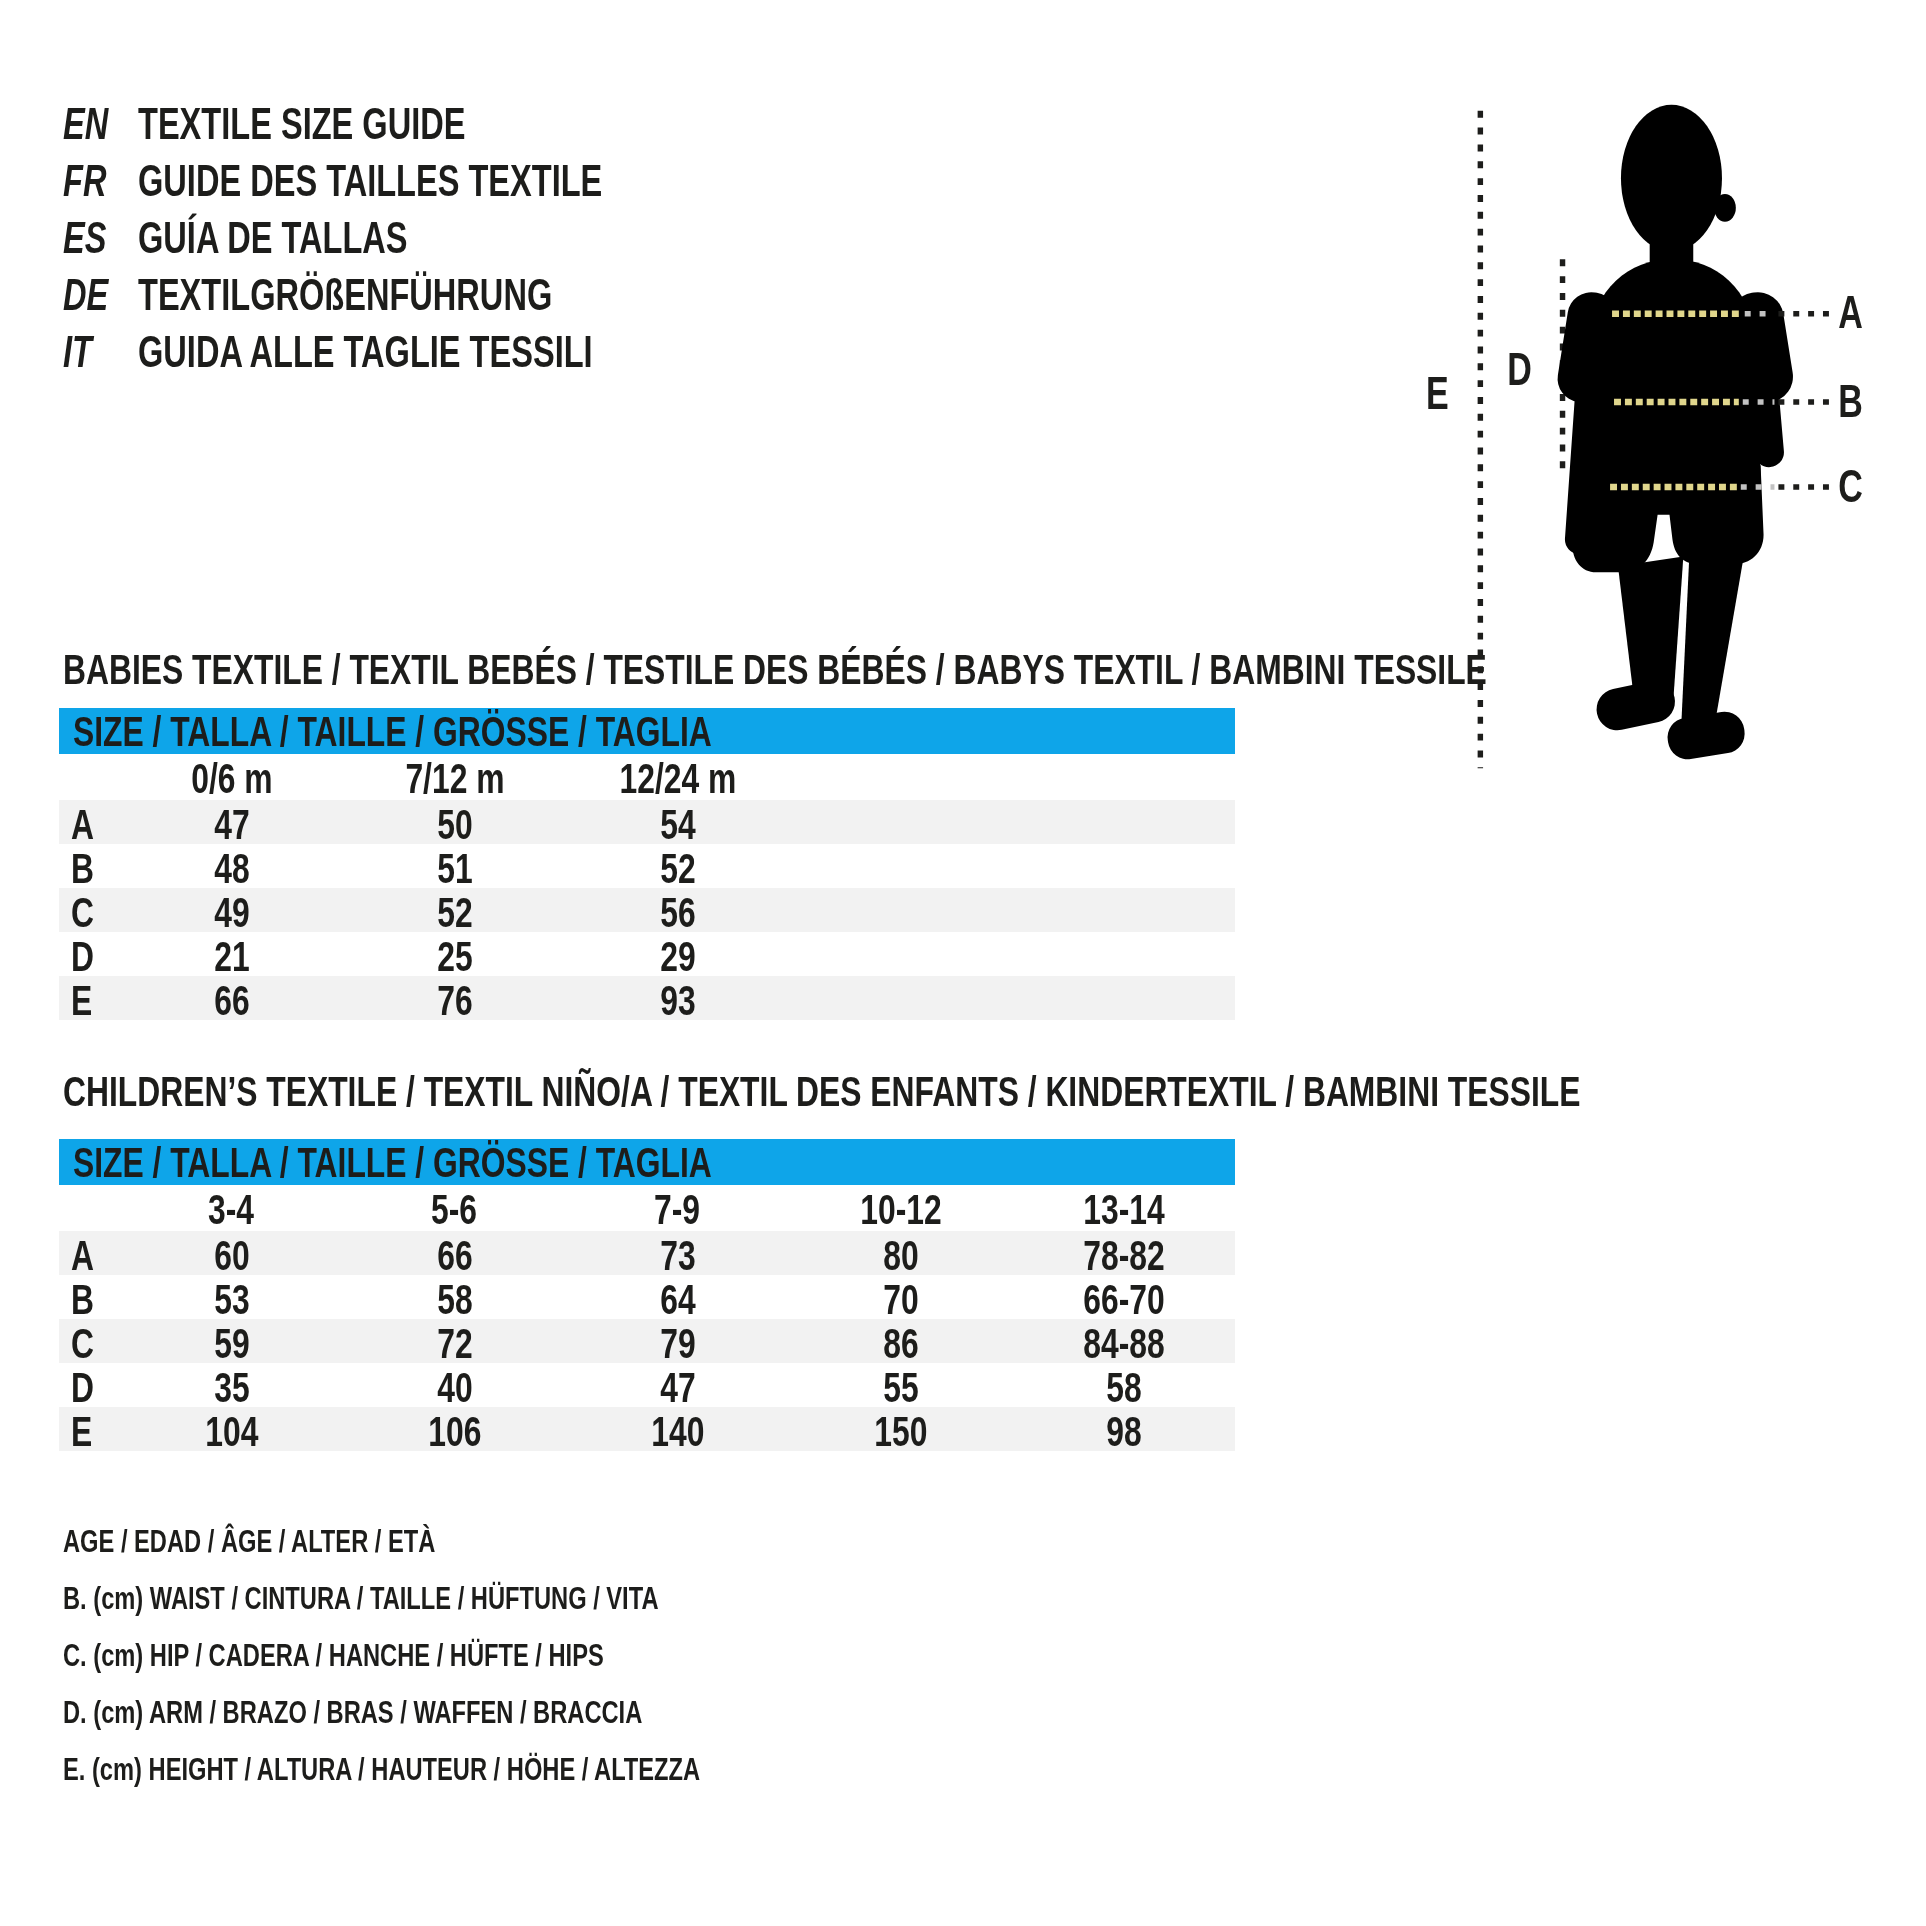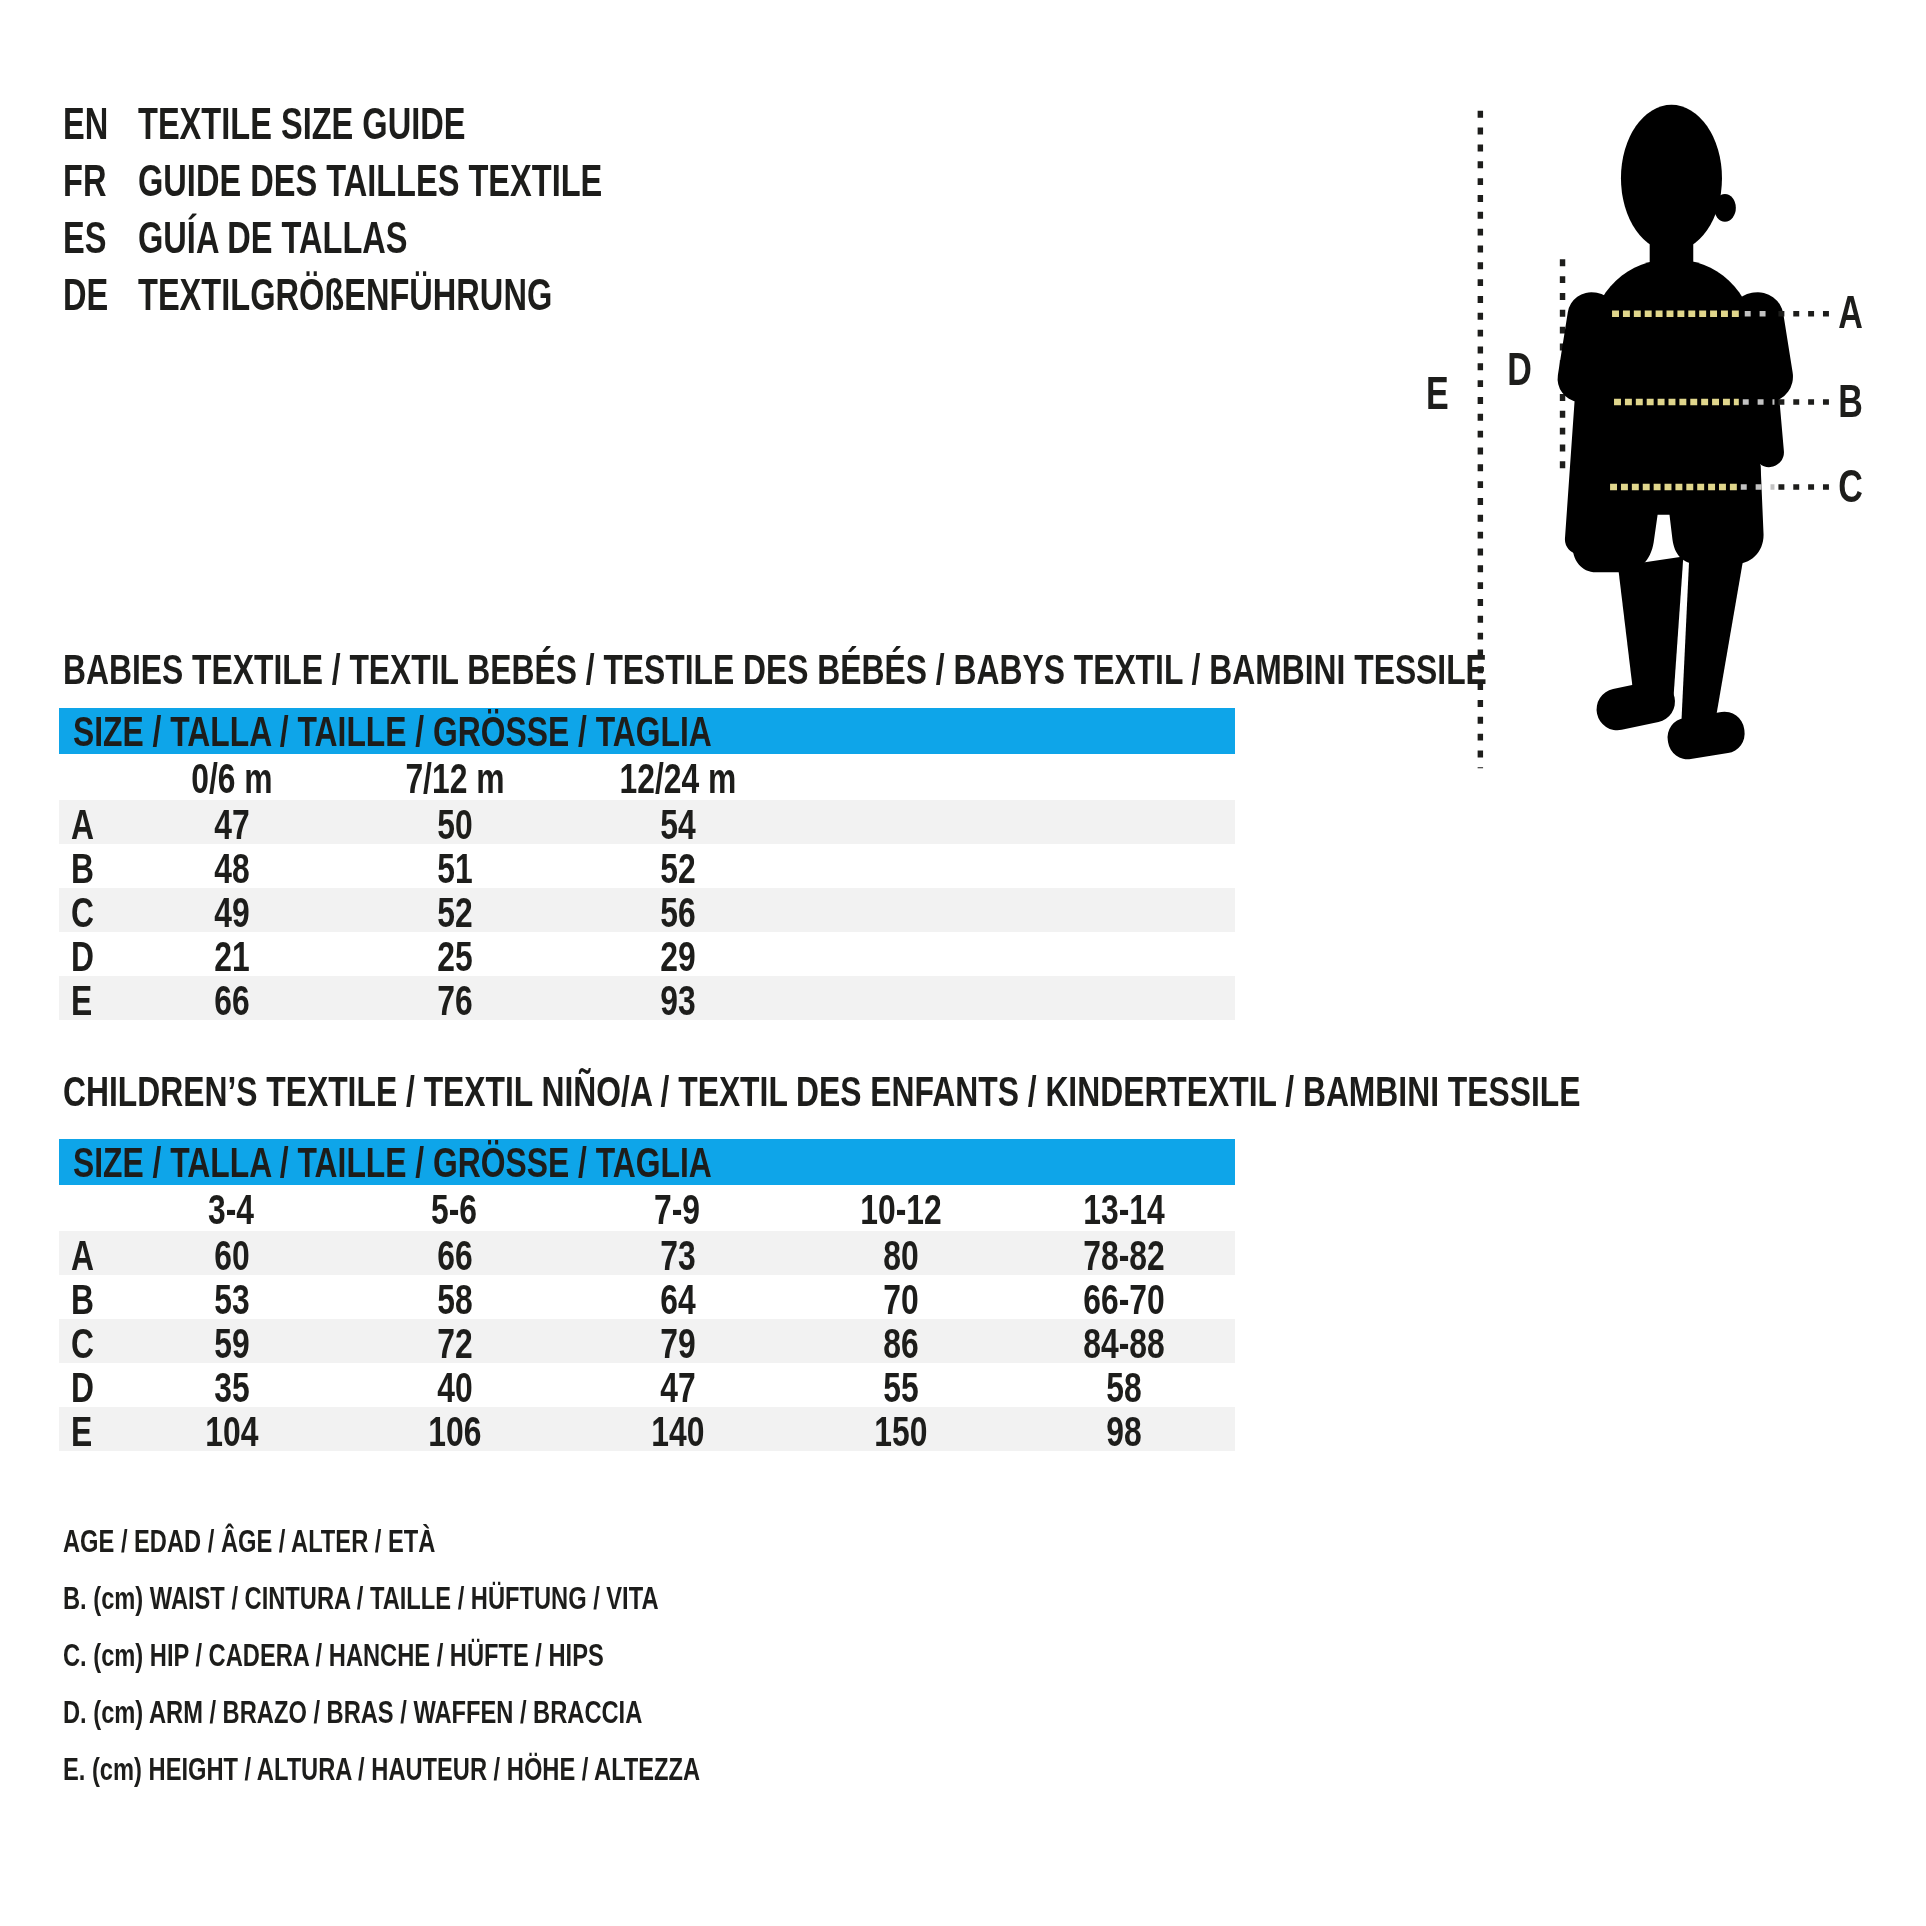--- a/index.html
+++ b/index.html
@@ -8,21 +8,21 @@
     font-family:"Liberation Sans",sans-serif;font-weight:bold;color:#1d1d1b;
     overflow:hidden;
   }
   
   .cx{display:inline-block;transform:scaleX(.74);transform-origin:0 50%;white-space:nowrap;}
   .cxc{display:inline-block;transform:scaleX(.74);transform-origin:50% 50%;white-space:nowrap;}
 
   
   .langs{position:absolute;left:63px;top:95px;font-size:44px;line-height:57px;}
   .lang-row{display:flex;}
-  .lang-code{width:75px;flex:0 0 75px;}
+  .lang-code{width:75px;flex:0 0 75px;font-style:italic;}
 
   
   .fig-svg{position:absolute;left:1406px;top:89px;width:525px;height:713px;}
   .fig-label{position:absolute;font-size:46px;line-height:57px;}
 
   
   .sec-heading{position:absolute;left:63px;font-size:43px;line-height:57px;}
   .heading-babies{top:641px;}
   .heading-children{top:1063px;}
 
@@ -58,20 +58,24 @@
       <span class="lang-code"><span class="cx">FR</span></span>
       <span class="cx">GUIDE DES TAILLES TEXTILE</span>
     </div>
     <div class="lang-row">
       <span class="lang-code"><span class="cx">ES</span></span>
       <span class="cx">GUÍA DE TALLAS</span>
     </div>
     <div class="lang-row">
       <span class="lang-code"><span class="cx">DE</span></span>
       <span class="cx">TEXTILGRÖßENFÜHRUNG</span>
+    </div>
+    <div class="lang-row">
+      <span class="lang-code"><span class="cx">IT</span></span>
+      <span class="cx">GUIDA ALLE TAGLIE TESSILI</span>
     </div>
   </div>
 
   <svg class="fig-svg" viewBox="1420 90 530 720" xmlns="http://www.w3.org/2000/svg">
 
     <line x1="1495" y1="112" x2="1495" y2="776" stroke="#1d1d1b" stroke-width="5.5" stroke-dasharray="7 10"></line>
 
     <line x1="1578" y1="262" x2="1578" y2="480" stroke="#1d1d1b" stroke-width="5.5" stroke-dasharray="7 10"></line>
 
     <g fill="#000000">

